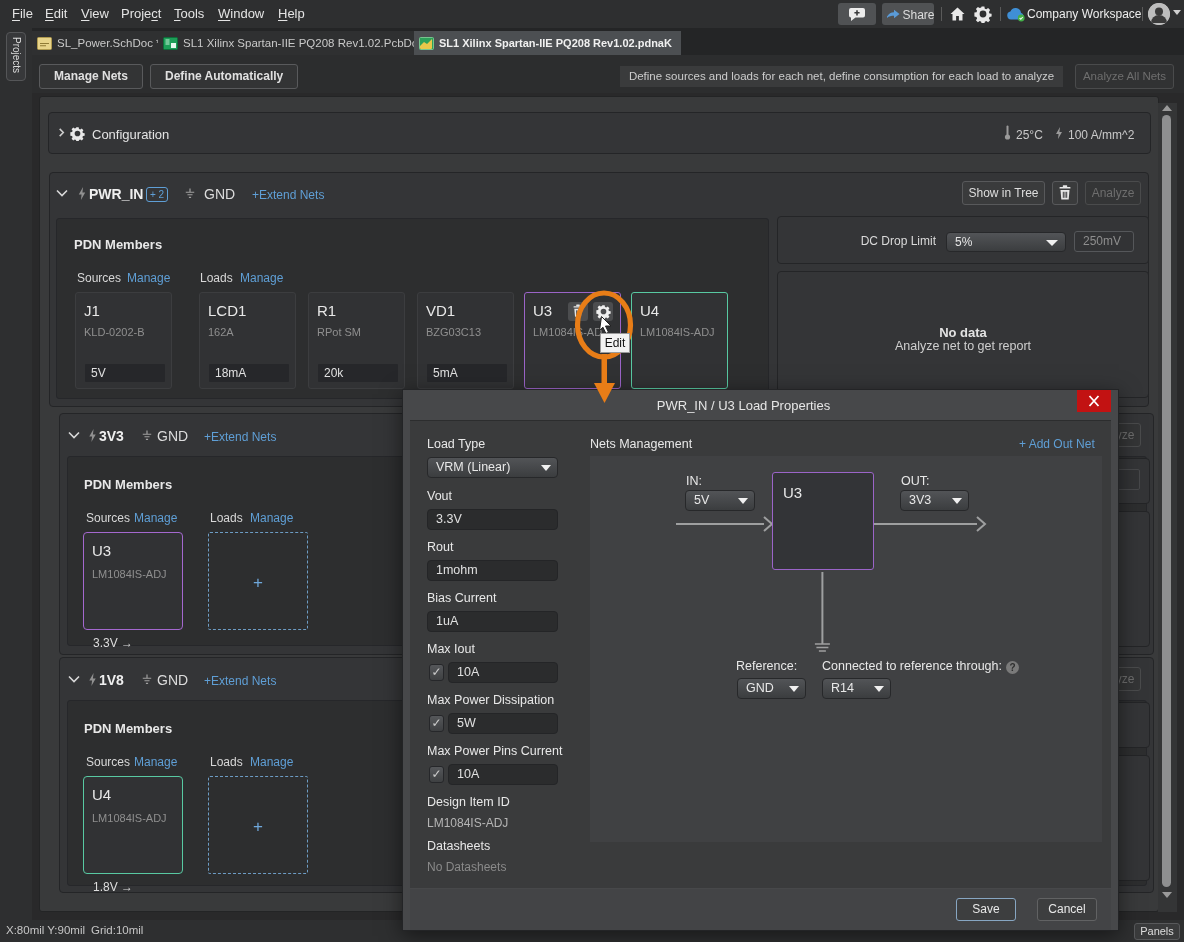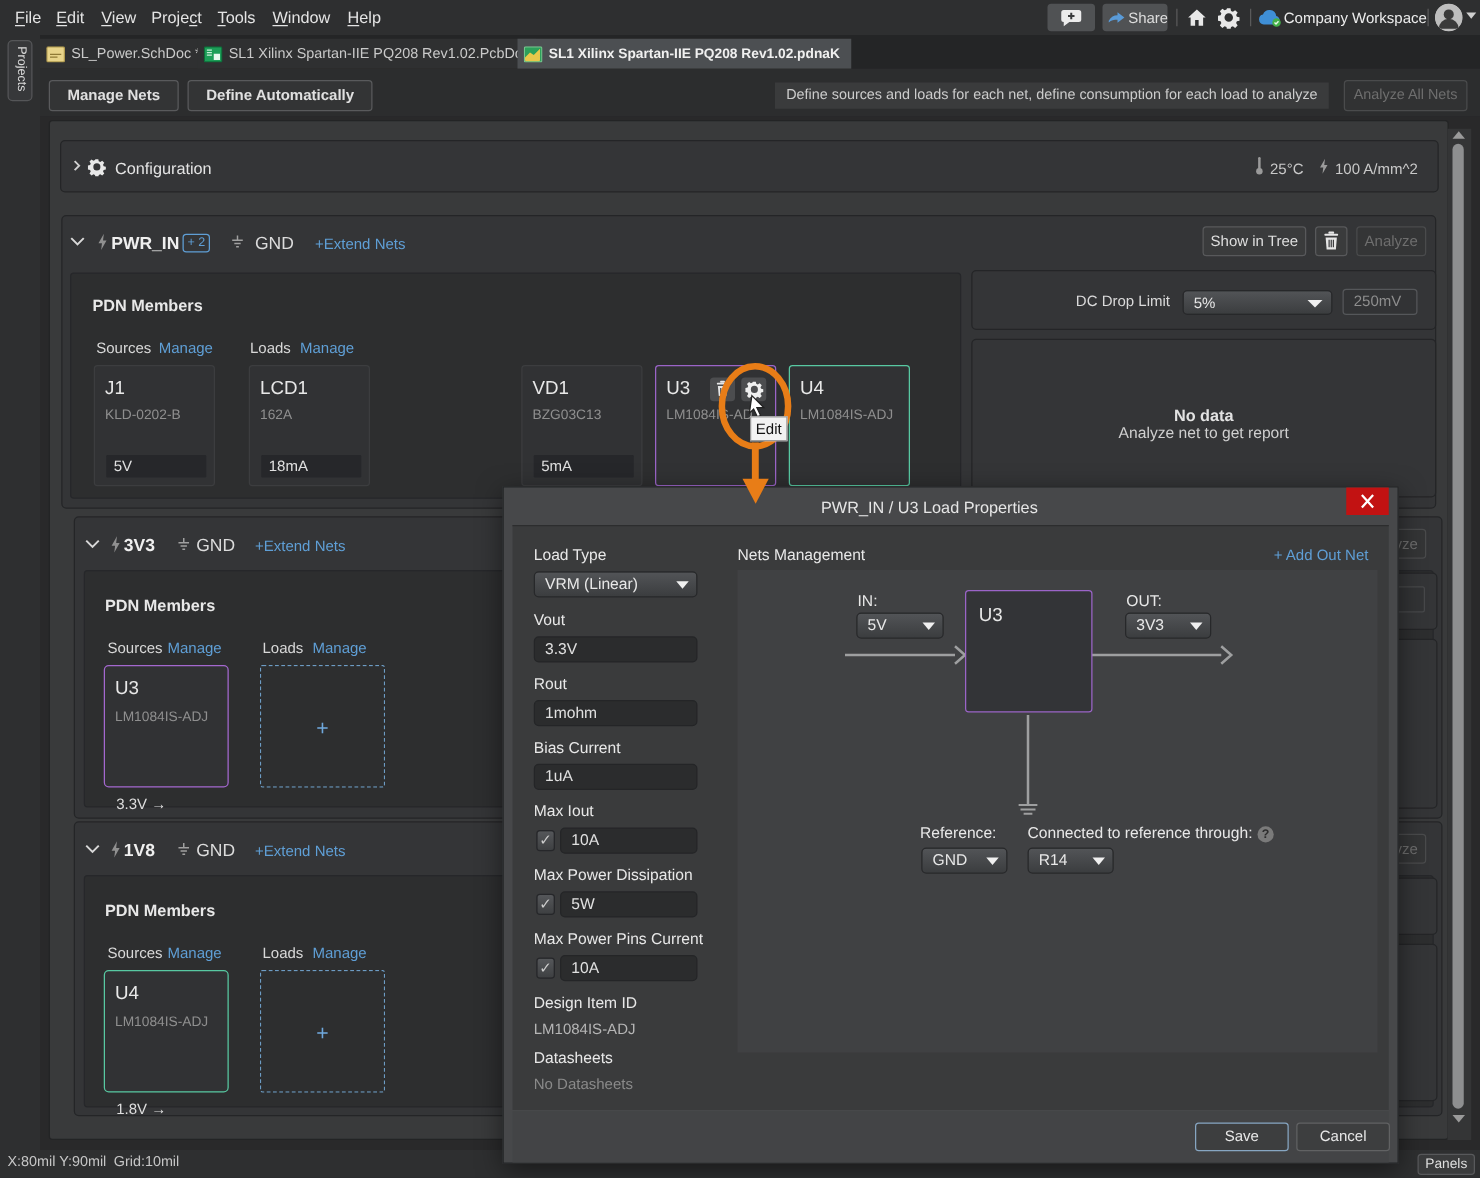--- a/index.html
+++ b/index.html
@@ -40,21 +40,21 @@
 .ddown { position:absolute; background:linear-gradient(#525457,#3b3d3f); border:1px solid #27282a; border-radius:4px; color:#e6e6e6; font-size:12px; }
 .ddown .ar { position:absolute; right:7px; top:50%; margin-top:-2px; width:0; height:0; border-left:6px solid transparent; border-right:6px solid transparent; border-top:6px solid #f0f0f0; }
 .inp { position:absolute; background:#2c2d2e; border:1px solid #525355; border-radius:2px; color:#dcdcdc; font-size:12px; }
 
 #dialog { left:402px; top:389px; width:717px; height:542px; background:#47484a; border:1px solid #232426; box-shadow:0 5px 20px rgba(0,0,0,0.5); }
 .dlabel { position:absolute; left:27px; font-size:12.5px; color:#e8e8e8;text-align:center; }
 .dinp { position:absolute; left:27px; width:131px; height:21px; background:#2b2c2d; border:1px solid #242527; border-radius:4px; color:#e0e0e0; font-size:12.5px; line-height:19px; padding-left:8px; }
 .dd2 { position:absolute; height:21px; background:linear-gradient(#525457,#3b3d3f); border:1px solid #27282a; border-radius:4px; color:#e8e8e8; font-size:12.5px; line-height:19px; padding-left:8px; }
 .dd2 .ar { position:absolute; right:6px; top:7px; width:0; height:0; border-left:5.5px solid transparent; border-right:5.5px solid transparent; border-top:6px solid #f0f0f0; }
 .cbx { position:absolute; width:15px; height:17px; background:linear-gradient(#55575a,#3e4042); border:1px solid #26272a; border-radius:3px; color:#cccccc; font-size:12px; line-height:15px; text-align:center; }
-.dbtn { position:absolute; top:898px; width:75px; height:23px; line-height:21px; text-align:center; background:#3d3e3f; border:1px solid #616263; border-radius:3px; color:#e8e8e8; font-size:12px; }
+.dbtn { position:absolute; top:898px; width:60px; height:23px; line-height:21px; text-align:center; background:#3d3e3f; border:1px solid #616263; border-radius:3px; color:#e8e8e8; font-size:12px; }
 
 #statusbar { left:0; top:920px; width:1184px; height:22px; background:#2e2f30; color:#c6c6c6; font-size:11.5px; }
 svg { display:block; }
 </style>
 </head>
 <body>
 <div id="app">
 
   <div id="menubar" class="abs">
     <div class="menu-item" style="left:12px"><u>F</u>ile</div>
@@ -202,20 +202,25 @@
 
   <div class="card" style="left:75px; top:292px;">
       <div class="t">J1</div>
       <div class="s">KLD-0202-B</div>
       <div class="v">5V</div>
     </div>
   <div class="card" style="left:199px; top:292px;">
       <div class="t">LCD1</div>
       <div class="s">162A</div>
       <div class="v">18mA</div>
+    </div>
+  <div class="card" style="left:308px; top:292px;">
+      <div class="t">R1</div>
+      <div class="s">RPot SM</div>
+      <div class="v">20k</div>
     </div>
   <div class="card" style="left:417px; top:292px;">
       <div class="t">VD1</div>
       <div class="s">BZG03C13</div>
       <div class="v">5mA</div>
     </div>
   <div class="card" style="left:524px; top:292px; border-color:#9b64c8;">
       <div class="t">U3</div>
       <div class="s">LM1084IS-AD</div>
       <div class="vt">5V → 3.3V</div>

